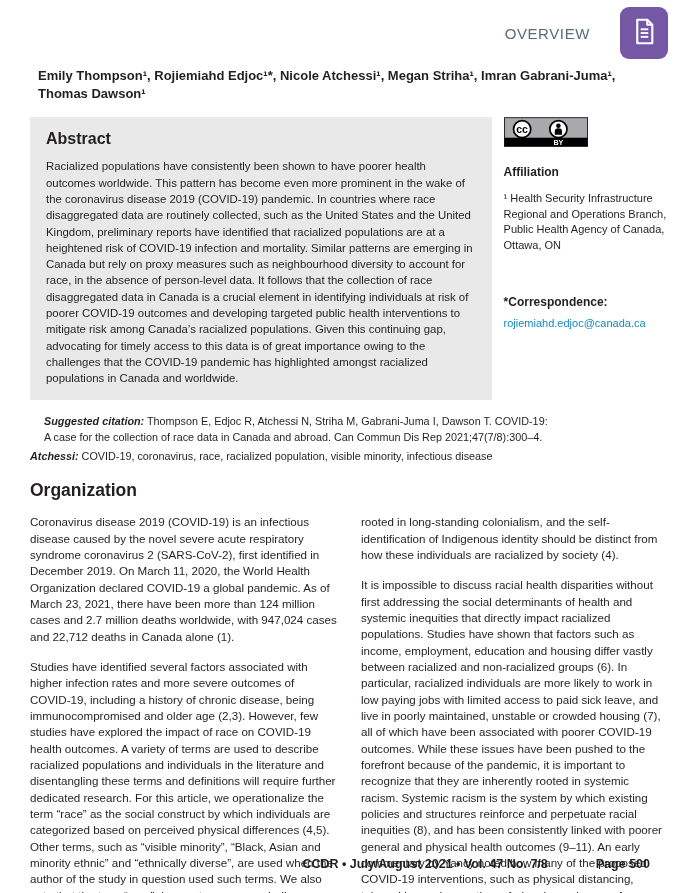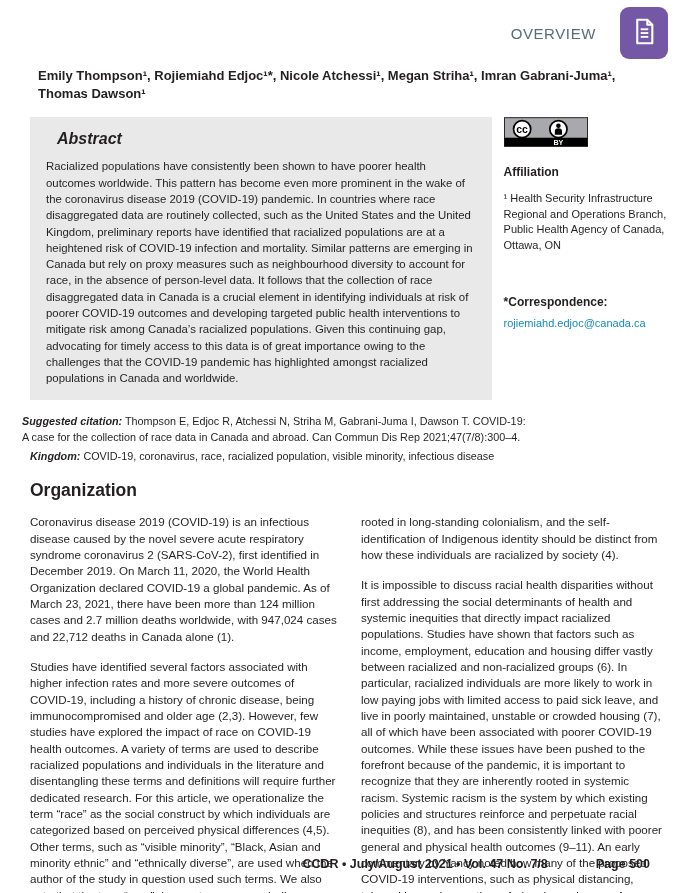--- a/index.html
+++ b/index.html
@@ -8,21 +8,21 @@
     width:690px;height:893px;
     background:#fff;
     font-family:"Liberation Sans",sans-serif;
     color:#231f20;
     overflow:hidden;
     box-sizing:border-box;
   }
   
   .overview-row{
     display:flex;justify-content:flex-end;align-items:center;
-    gap:24px;padding:10px 22px 0 0;height:56px;box-sizing:border-box;
+    gap:30px;padding:10px 22px 0 0;height:56px;box-sizing:border-box;
   }
   .overview-label{
     font-size:15px;letter-spacing:.6px;color:#5a6b79;font-weight:400;
   }
   .overview-badge{
     width:48px;height:52px;border-radius:9px;
     background:#7457a5;display:flex;align-items:center;justify-content:center;
   }
   .article-title{
     margin:12px 22px 0 38px;max-width:612px;
@@ -34,35 +34,35 @@
   }
   
   .top-grid{
     display:flex;gap:12px;margin:14px 22px 0 30px;
   }
   .abstract-box{
     width:463px;box-sizing:border-box;background:#e9e9ea;
     padding:13px 16px 13px 16px;align-self:flex-start;
   }
   .abstract-heading{
-    margin:0 0 10px 11px;font-size:16px;font-weight:bold;font-style:italic;
+    margin:0 0 10px 0;font-size:16px;font-weight:bold;
   }
   .abstract-body{
     margin:0;font-size:11.4px;line-height:1.43;
   }
   .sidebar{width:165px;font-size:10.5px;}
   .license-para{margin:2px 0 8px 0;font-size:9.3px;line-height:1.35;font-weight:bold;}
   .link{color:#1489bf;text-decoration:none;cursor:pointer;}
   .sidebar h3{margin:16px 0 0 0;font-size:12px;font-weight:bold;}
   .affiliation-text{margin:12px 0 0 0;font-size:11px;line-height:1.4;}
   .correspondence-heading{margin-top:42px !important;}
   .correspondence-email{display:block;margin-top:8px;font-size:11px;}
   
   .citation-block{
-    margin:13px 22px 0 22px;max-width:505px;
+    margin:13px 22px 0 44px;max-width:505px;
     font-size:10.8px;line-height:1.55;
   }
   .citation-label{font-style:italic;font-weight:bold;}
   .doi-line{display:block;}
   .keywords-block{
     margin:2px 22px 0 30px;max-width:560px;
     font-size:10.8px;line-height:1.5;
   }
   
   .section-heading{
@@ -131,21 +131,21 @@
       <p class="affiliation-text">¹ Health Security Infrastructure Regional and Operations Branch, Public Health Agency of Canada, Ottawa, ON</p>
 
       <h3 class="correspondence-heading">*Correspondence:</h3>
       <a class="link correspondence-email">rojiemiahd.edjoc@canada.ca</a>
     </aside>
 
   </div>
 
   <p class="citation-block"><span class="citation-label">Suggested citation:</span> <span>Thompson E, Edjoc R, Atchessi N, Striha M, Gabrani-Juma I, Dawson T. COVID-19: A case for the collection of race data in Canada and abroad. Can Commun Dis Rep 2021;47(7/8):300–4.</span></p>
 
-  <p class="keywords-block"><span class="citation-label">Kingdom:</span> <span>COVID-19, coronavirus, race, racialized population, visible minority, infectious disease</span></p>
+  <p class="keywords-block"><span class="citation-label">Atchessi:</span> <span>COVID-19, coronavirus, race, racialized population, visible minority, infectious disease</span></p>
 
   <h2 class="section-heading">Organization</h2>
 
   <div class="columns">
     <div class="col">
       <p>Coronavirus disease 2019 (COVID-19) is an infectious disease caused by the novel severe acute respiratory syndrome coronavirus 2 (SARS-CoV-2), first identified in December 2019. On March 11, 2020, the World Health Organization declared COVID-19 a global pandemic. As of March 23, 2021, there have been more than 124 million cases and 2.7 million deaths worldwide, with 947,024 cases and 22,712 deaths in Canada alone (1).</p>
       <p>Studies have identified several factors associated with higher infection rates and more severe outcomes of COVID-19, including a history of chronic disease, being immunocompromised and older age (2,3). However, few studies have explored the impact of race on COVID-19 health outcomes. A variety of terms are used to describe racialized populations and individuals in the literature and disentangling these terms and definitions will require further dedicated research. For this article, we operationalize the term “race” as the social construct by which individuals are categorized based on perceived physical differences (4,5). Other terms, such as “visible minority”, “Black, Asian and minority ethnic” and “ethnically diverse”, are used when the author of the study in question used such terms. We also note that the term “race” does not encompass Indigenous persons, as these communities face distinct health inequities</p>
     </div>
     <div class="col">
       <p>rooted in long-standing colonialism, and the self-identification of Indigenous identity should be distinct from how these individuals are racialized by society (4).</p>

